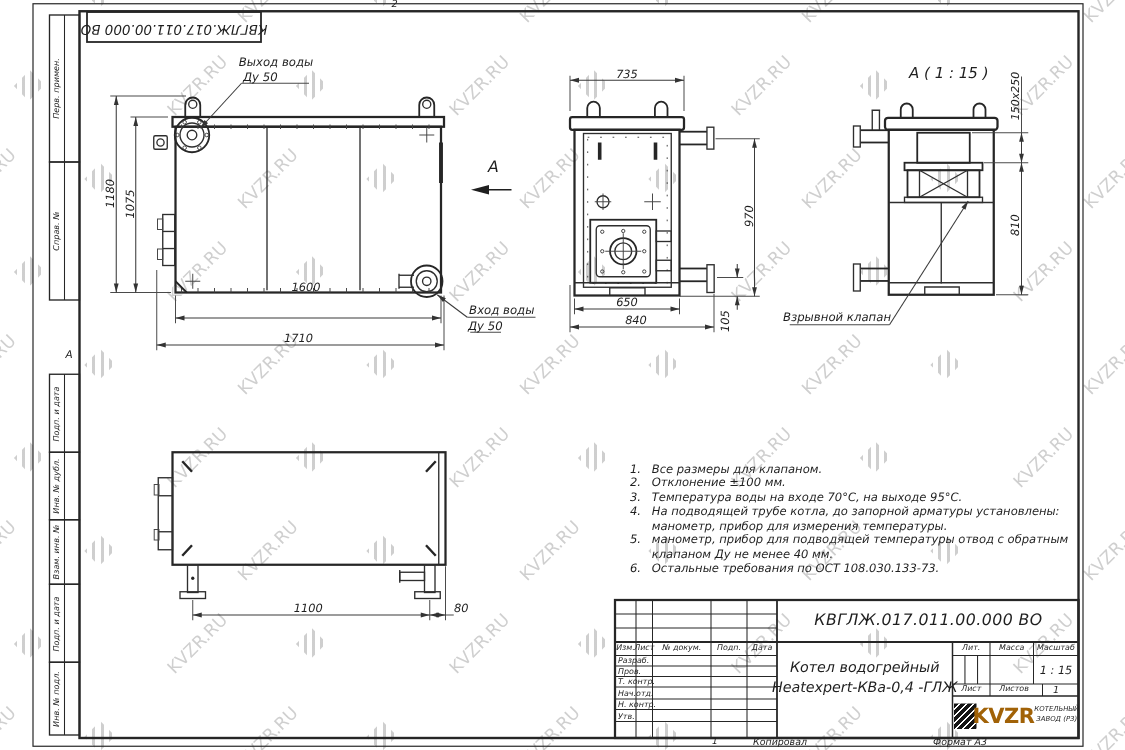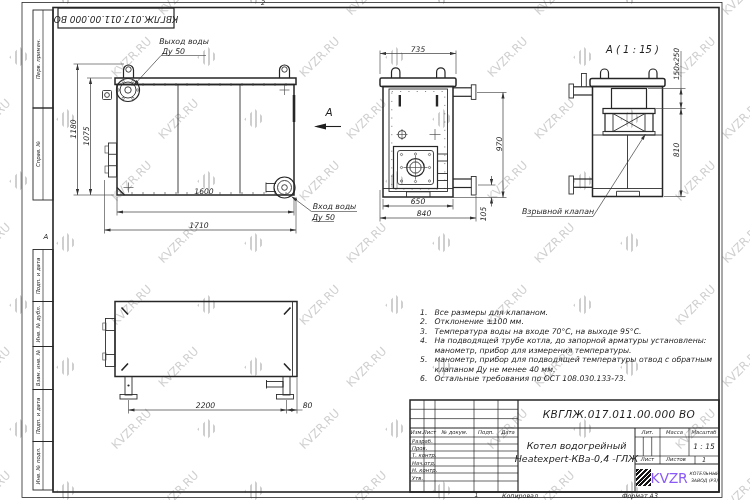--- a/index.html
+++ b/index.html
@@ -16,21 +16,21 @@
   .rot{transform:translate(-50%,-50%) rotate(-90deg);}
   .flip{transform:translate(-50%,-50%) rotate(180deg);}
   .notes{position:absolute;left:420px;top:308px;width:296px;z-index:3;color:#1f1f1f;}
   .note{display:flex;font-size:7.7px;font-style:italic;line-height:9.45px;}
   .note .n{width:14.5px;flex:none;}
   .note .b{flex:1;}
   .logo-box{position:absolute;left:636px;top:469px;width:15px;height:16.5px;z-index:3;
             background:#151515;}
   .logo-box:after{content:"";position:absolute;inset:0;
             background:repeating-linear-gradient(135deg,transparent 0 2.2px,#fff 2.2px 3.3px);}
-  .kvzr{font-style:normal;font-weight:normal;letter-spacing:-.3px;color:#8b5cf6;}
+  .kvzr{font-style:normal;font-weight:bold;letter-spacing:-.3px;color:#a16207;}
 </style>
 </head>
 <body>
 
 <div class="stage">
 
   <div class="wm-layer" id="wm">
       <div class="wm-t" style="left: -35px; top: -12px;">KVZR.RU</div>
       <div class="wm-l" style="left: 59px; top: -12px;"></div>
       <div class="wm-t" style="left: 153px; top: -12px;">KVZR.RU</div>
@@ -369,21 +369,21 @@
   <div class="t rot" style="left:499.5px;top:144px;font-size:7.6px;">970</div>
   <div class="t rot" style="left:484px;top:213.5px;font-size:7.6px;">105</div>
   <div class="t" style="left:418px;top:202px;font-size:7.6px;">650</div>
   <div class="t" style="left:424px;top:214px;font-size:7.6px;">840</div>
   <div class="t" style="left:558px;top:211.5px;font-size:7.8px;">Взрывной клапан</div>
 
   <div class="t" style="left:632.5px;top:49.5px;font-size:10px;">А ( 1 : 15 )</div>
   <div class="t rot" style="left:677px;top:64px;font-size:7.3px;">150x250</div>
   <div class="t rot" style="left:677px;top:150px;font-size:7.6px;">810</div>
 
-  <div class="t" style="left:205.5px;top:406px;font-size:7.6px;">2200</div>
+  <div class="t" style="left:205.5px;top:406px;font-size:7.6px;">1100</div>
   <div class="t" style="left:307.5px;top:406px;font-size:7.6px;">80</div>
 
   <div class="notes">
     <div class="note">
       <span class="n">1.</span>
       <span class="b">Все размеры для клапаном.</span>
     </div>
     <div class="note">
       <span class="n">2.</span>
       <span class="b">Отклонение ±100 мм.</span>

